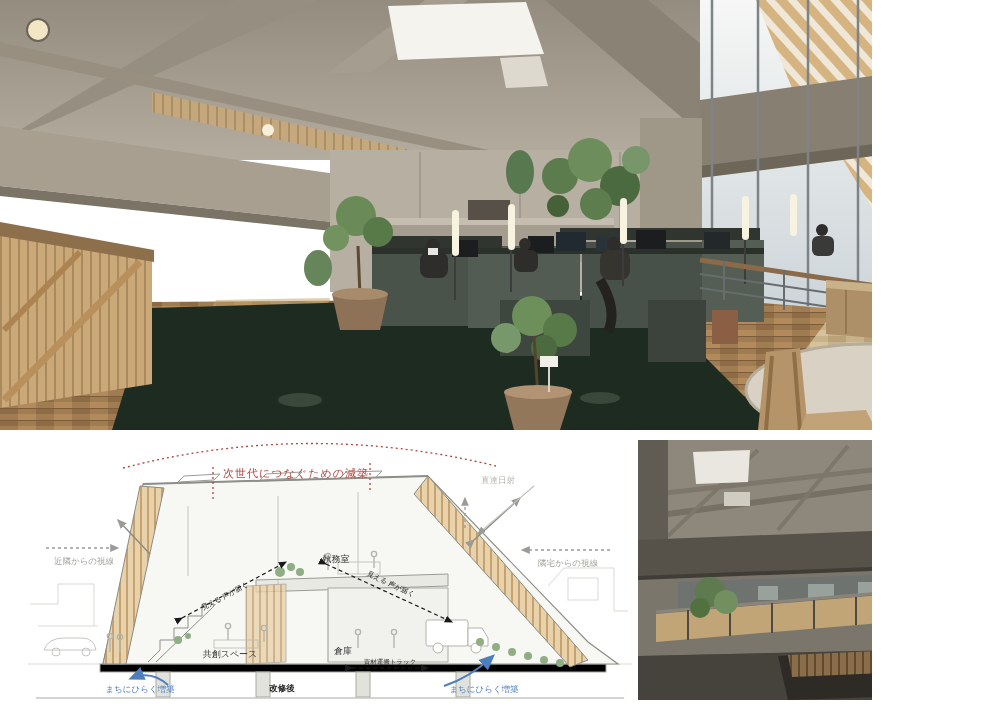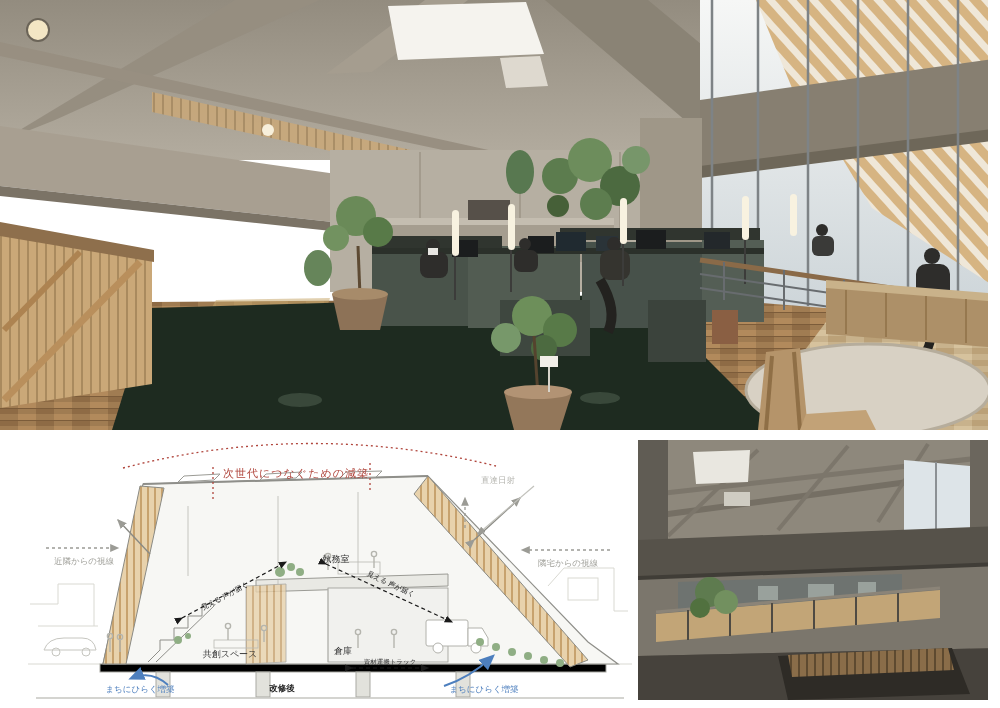--- a/index.html
+++ b/index.html
@@ -1,16 +1,16 @@
 <!DOCTYPE html>
 <html><head>
 <meta charset="utf-8">
 <style>
   html,body{margin:0;padding:0;background:#ffffff;}
-  .page{position:relative;width:988px;height:708px;background:#ffffff;overflow:hidden;
+  .page{position:relative;width:872px;height:708px;background:#ffffff;overflow:hidden;
         font-family:"Liberation Sans","DejaVu Sans",sans-serif;}
   .panel{position:absolute;}
   #photo-main{left:0;top:0;width:1000px;height:430px;}
   #diagram-panel{left:28px;top:436px;width:604px;height:272px;background:#ffffff;}
   #photo-secondary{left:638px;top:440px;width:360px;height:260px;}
   svg{display:block;}
   text{font-family:"Liberation Sans","DejaVu Sans",sans-serif;}
 </style>
 </head>
 <body>

